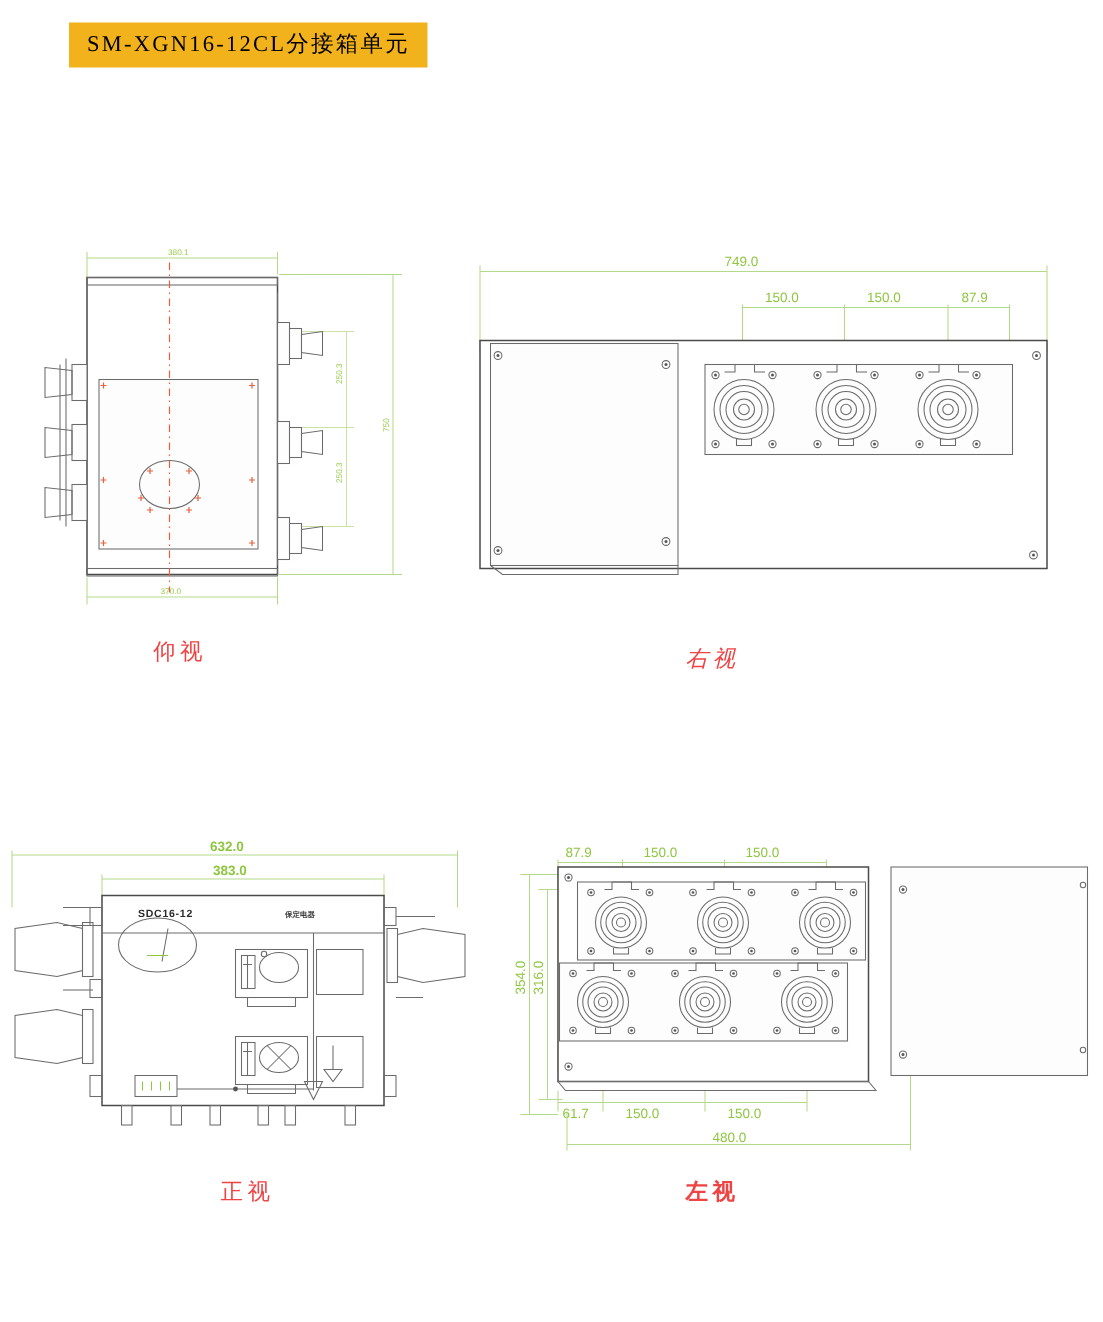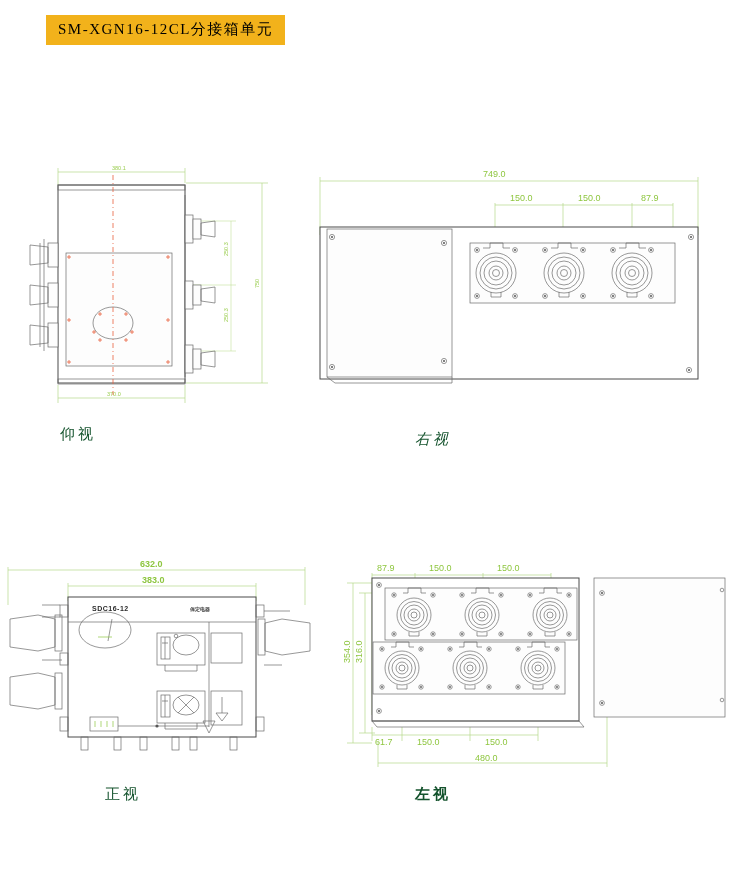--- a/index.html
+++ b/index.html
@@ -12,22 +12,22 @@
     position:absolute;left:10px;top:15px;
     background:#f2b21b;color:#000000;
     padding:5px 12px 6px 12px;
     font-size:15px;letter-spacing:1.5px;
     font-family:Liberation Serif, serif;
     white-space:nowrap;
     margin-left:36px;
   }
   .view-block{position:absolute;}
   .caption{
-    position:absolute;text-align:left;width:120px;
-    font-size:15px;color:#14532d;font-family:"DejaVu Sans",sans-serif;
+    position:absolute;text-align:center;width:120px;
+    font-size:15px;color:#ef4444;font-family:"DejaVu Sans",sans-serif;
     letter-spacing:3px;
   }
   svg{display:block;overflow:visible;}
   .dim{fill:#8ec63f;font-size:9px;font-family:"Liberation Sans",sans-serif;}
   .dimsm{fill:#9acd4f;font-size:5.5px;font-family:"Liberation Sans",sans-serif;}
   .dline{stroke:#b5d98a;stroke-width:.7;fill:none;}
   .dline2{stroke:#c3e09b;stroke-width:.6;fill:none;}
   .ol-thin{stroke:#6b6b6b;stroke-width:.7;fill:none;}
   .ol-fill{stroke:#4a4a4a;stroke-width:1;fill:#ffffff;}
   .ol-fill2{stroke:#6b6b6b;stroke-width:.7;fill:#fdfdfd;}

